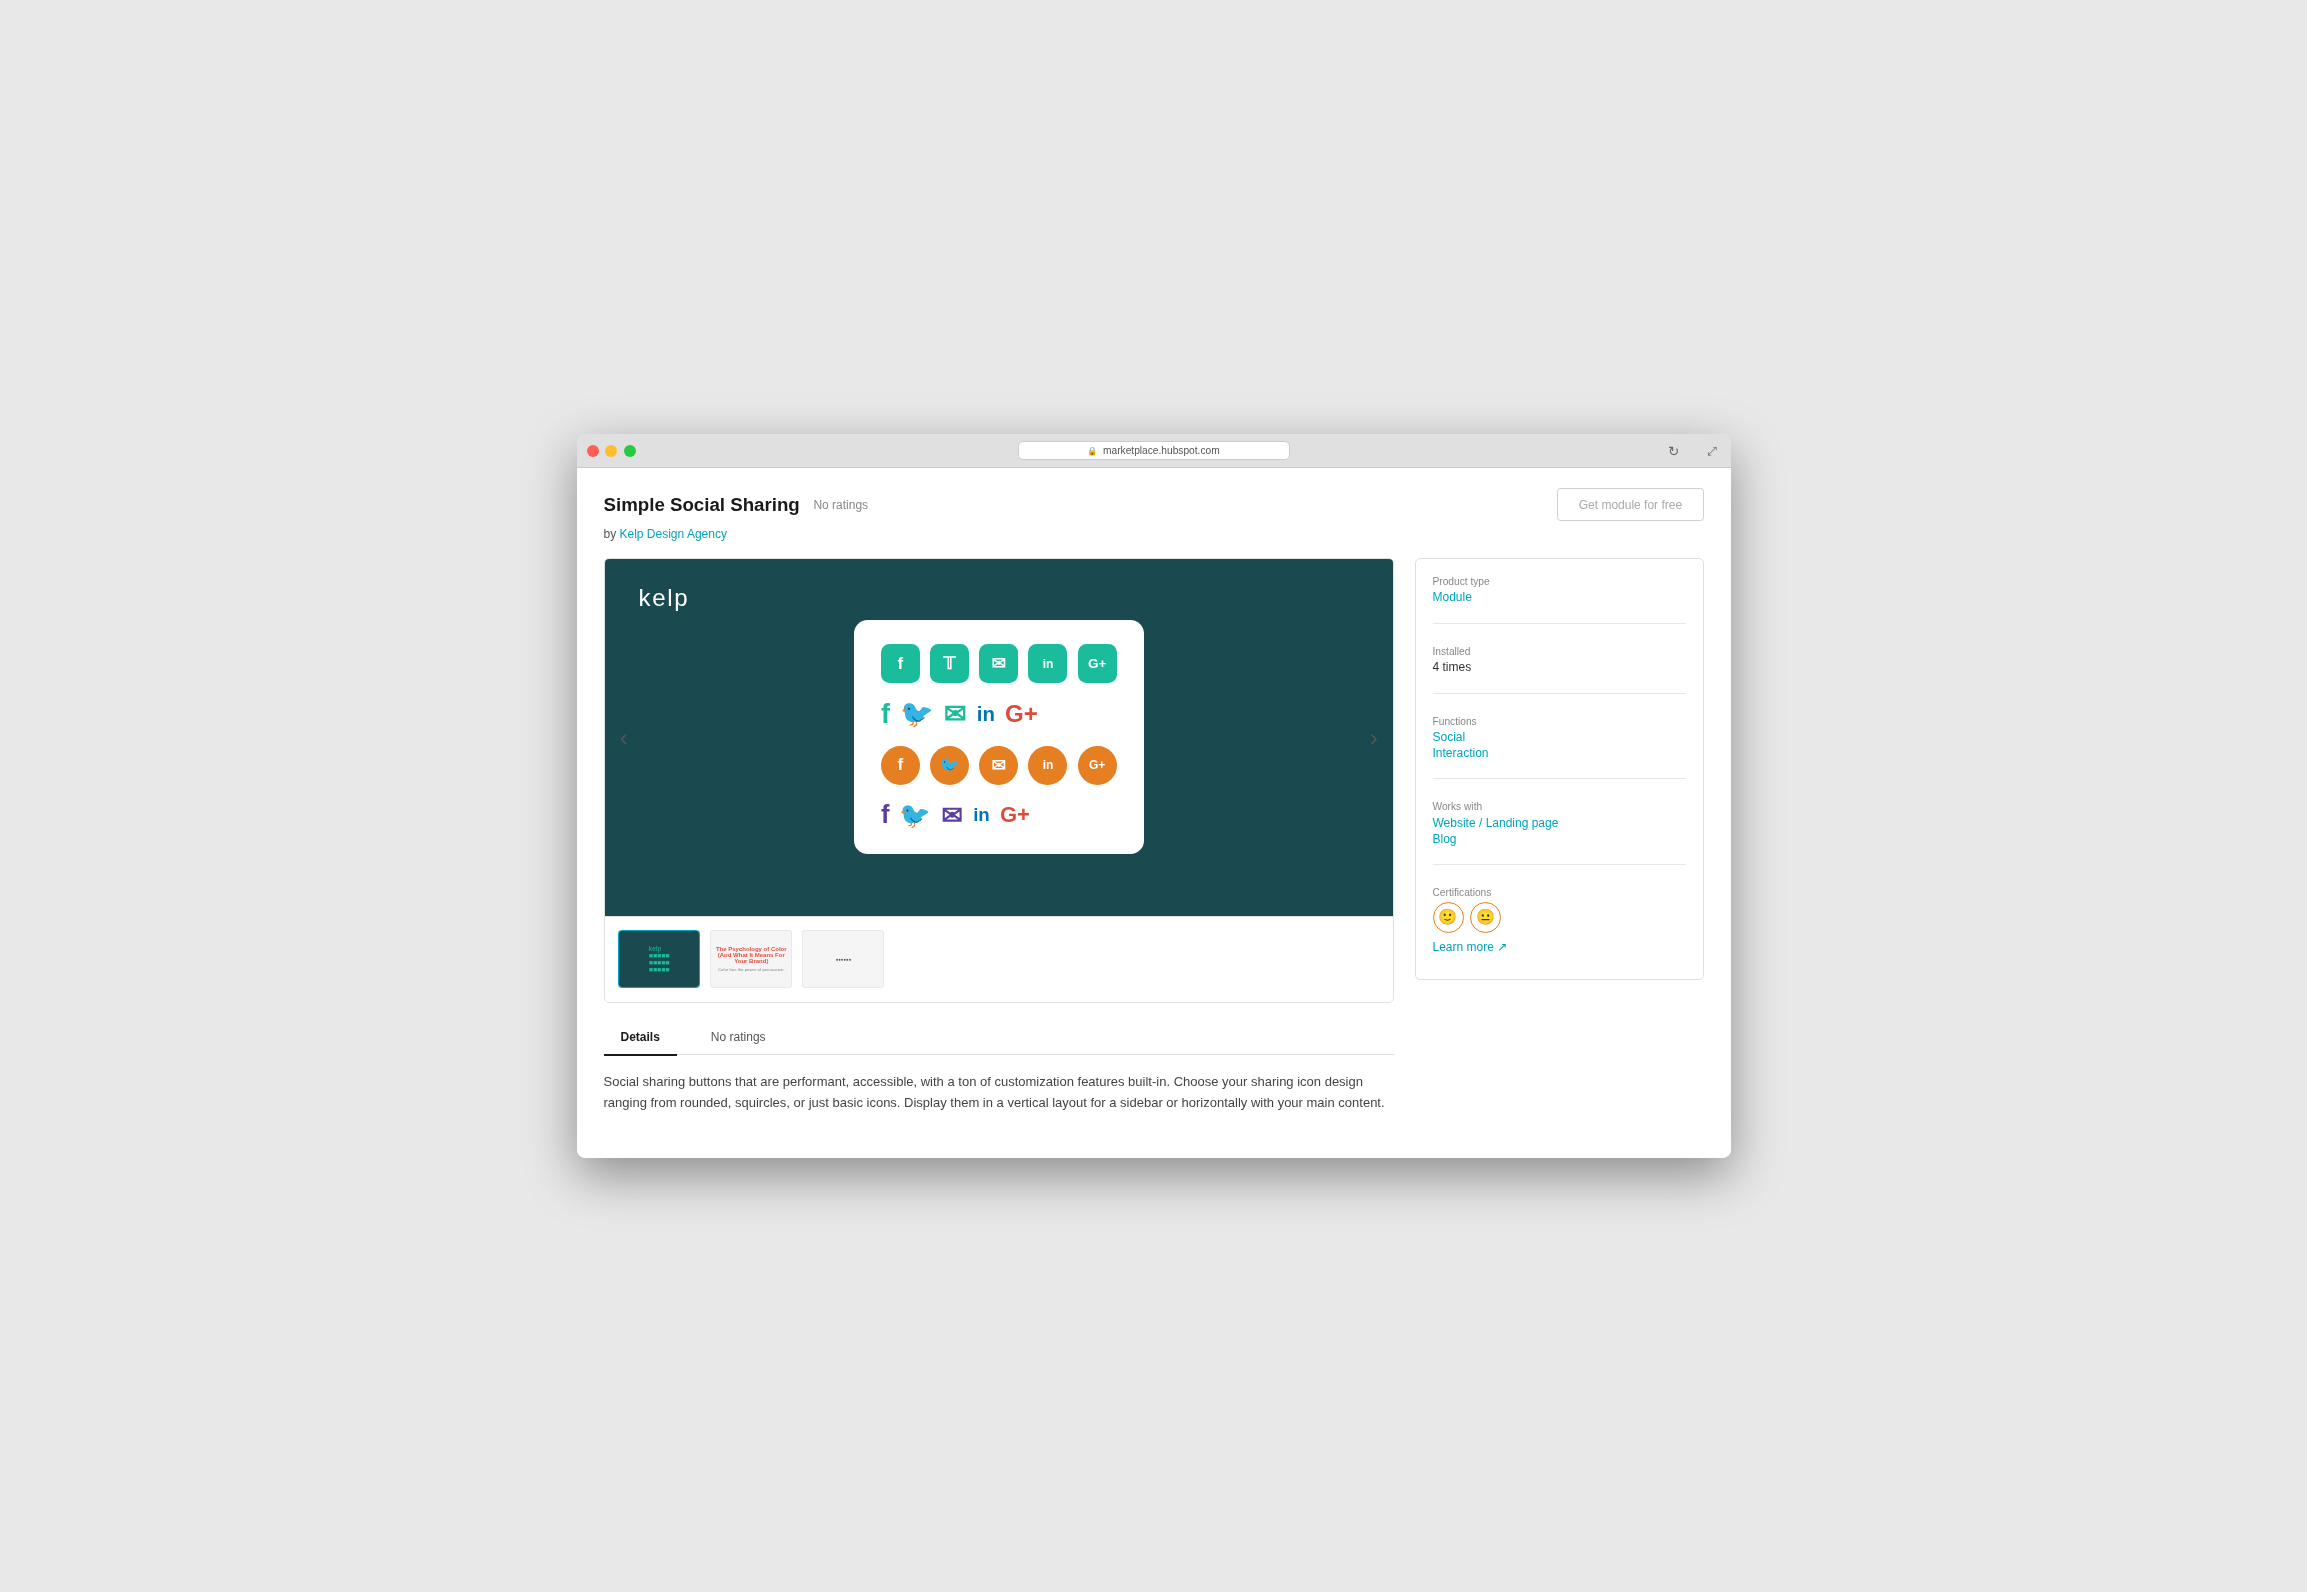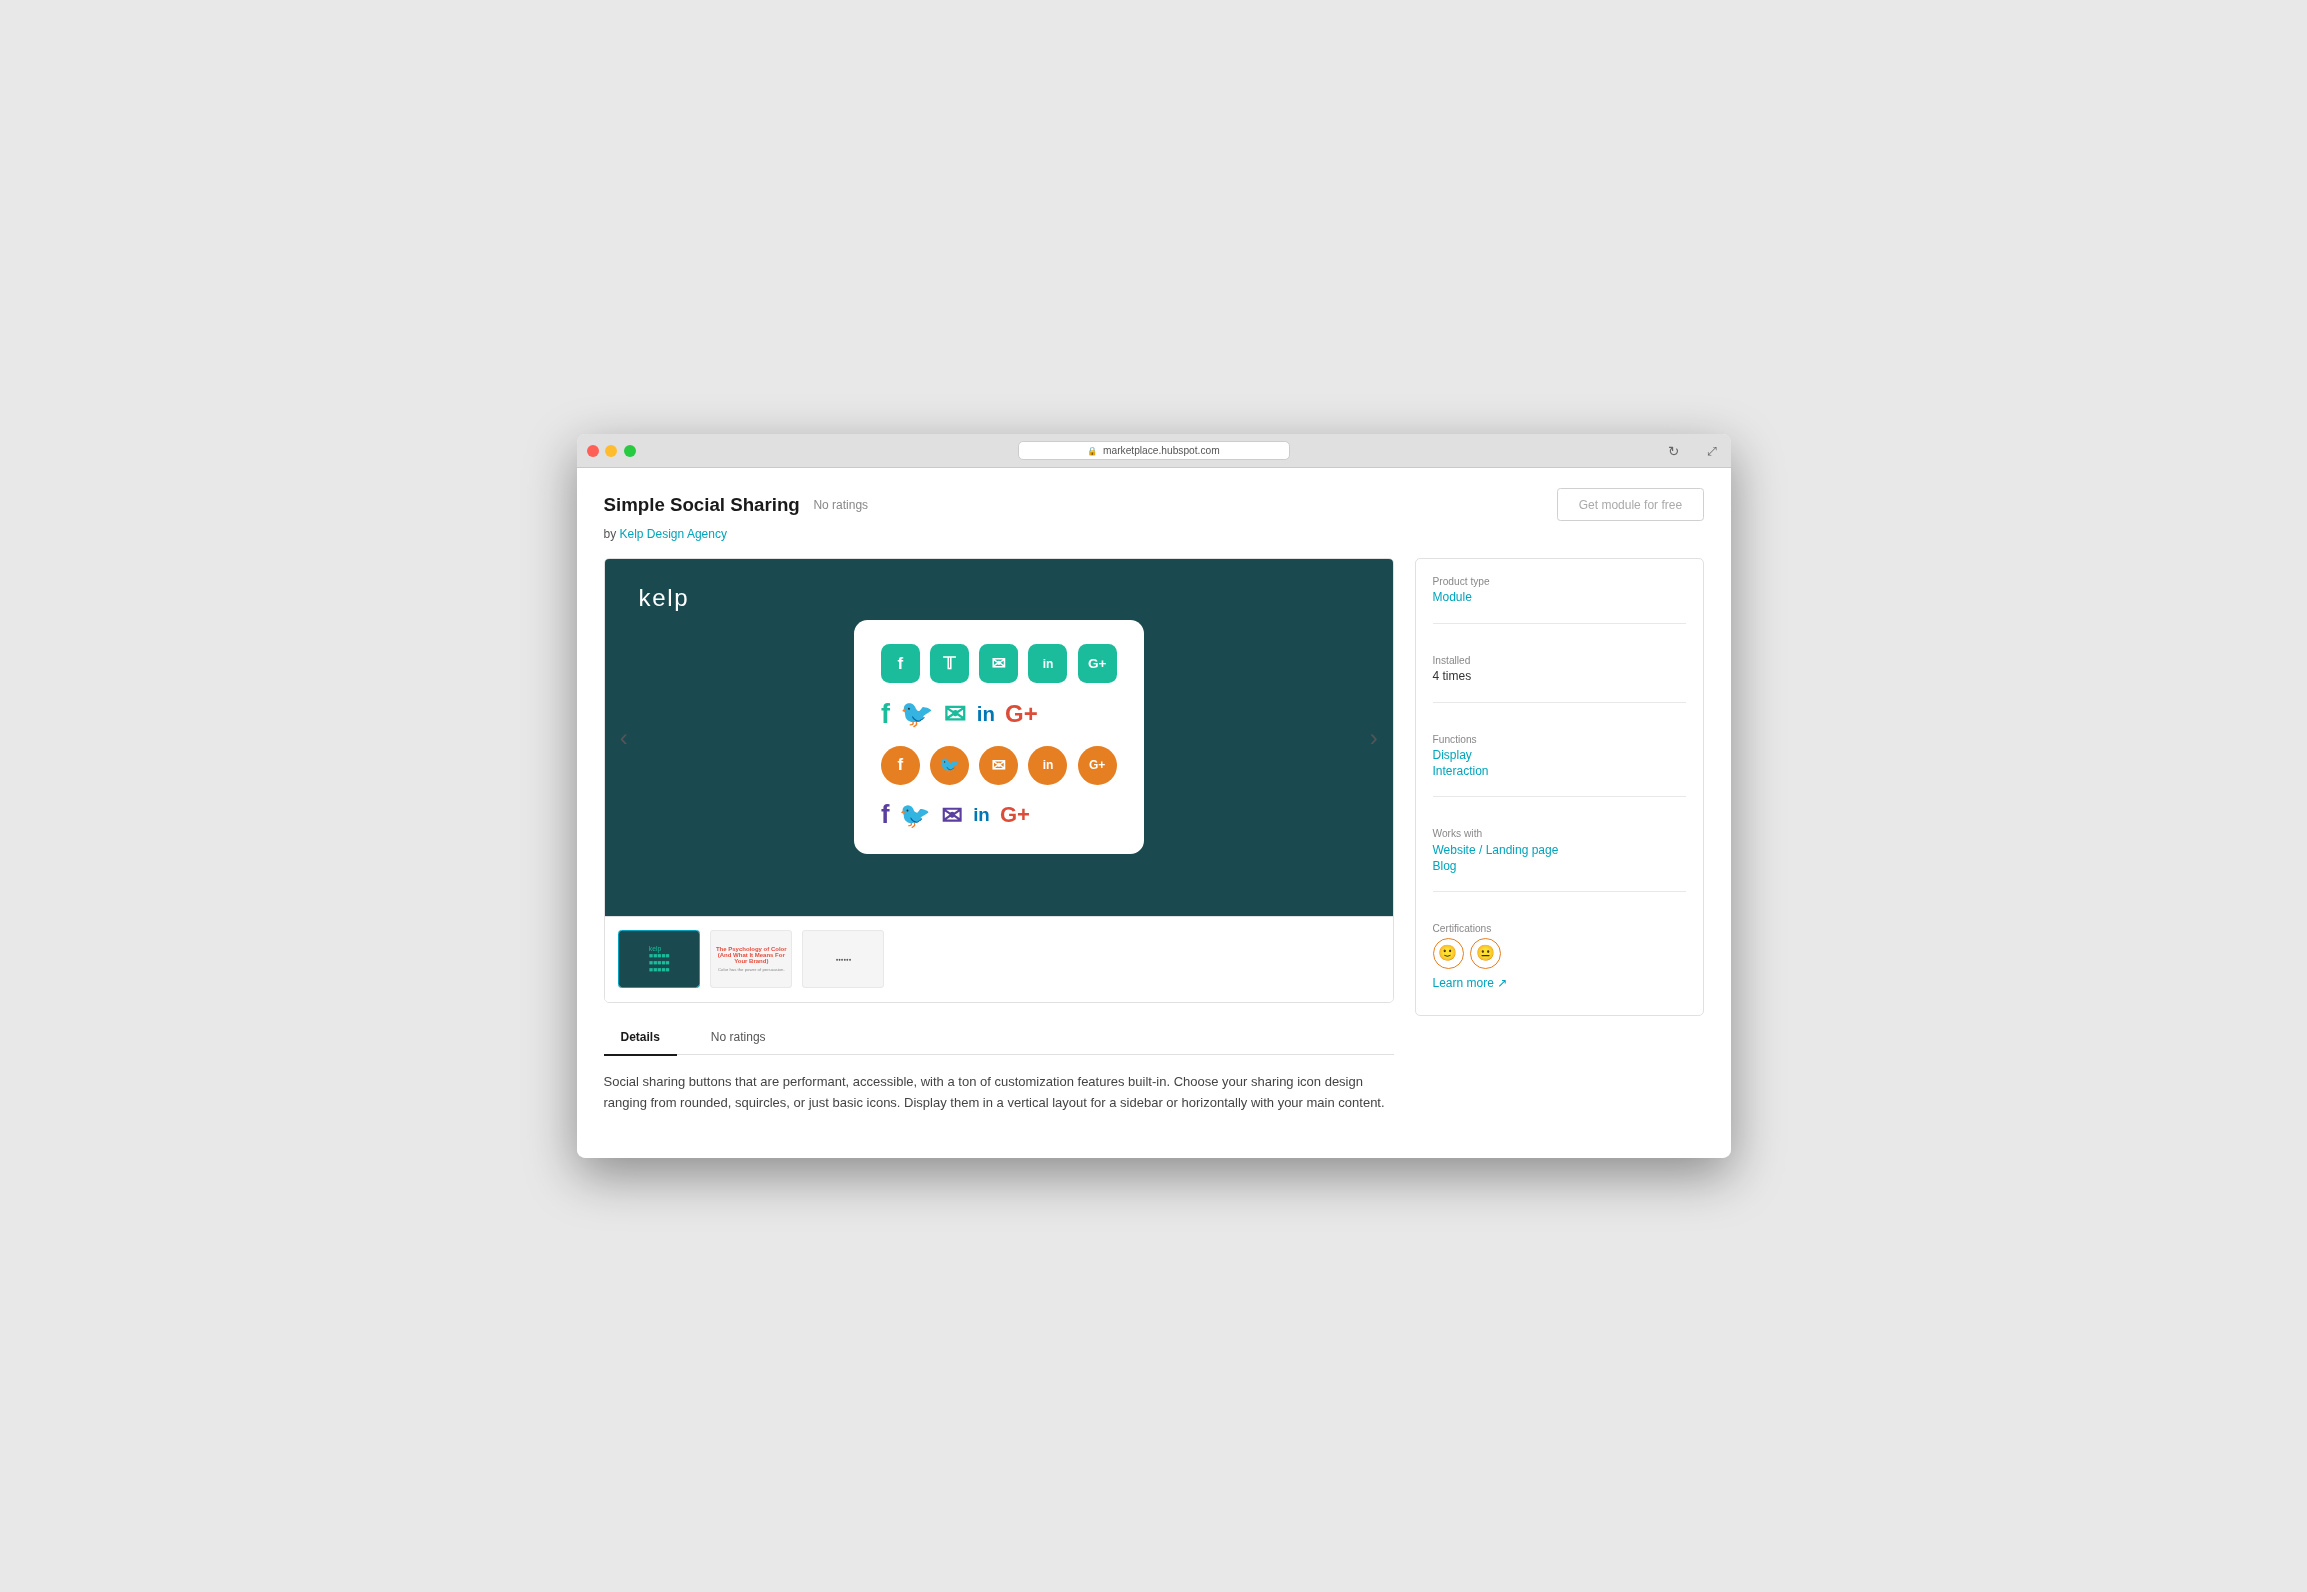--- a/index.html
+++ b/index.html
@@ -302,21 +302,21 @@
     
     .right-panel {
       width: 289px;
       flex-shrink: 0;
       border: 0.9px solid #e0e0e0;
       border-radius: 5.1px;
       padding: 17px;
       height: fit-content;
     }
     .info-section {
-      margin-bottom: 31px;
+      margin-bottom: 22px;
       padding-bottom: 17px;
       border-bottom: 0.9px solid #e8e8e8;
     }
     .info-section:last-child {
       border-bottom: none;
       margin-bottom: 8px;
       padding-bottom: 0;
     }
     .info-label {
       font-size: 10.2px;
@@ -473,21 +473,21 @@
           <a href="#" class="info-link">Module</a>
         </div>
 
         <div class="info-section">
           <div class="info-label">Installed</div>
           <div class="info-value">4 times</div>
         </div>
 
         <div class="info-section">
           <div class="info-label">Functions</div>
-          <a href="#" class="info-link">Display</a>
+          <a href="#" class="info-link">Social</a>
           <a href="#" class="info-link">Interaction</a>
         </div>
 
         <div class="info-section">
           <div class="info-label">Works with</div>
           <a href="#" class="info-link">Website / Landing page</a>
           <a href="#" class="info-link">Blog</a>
         </div>
 
 

